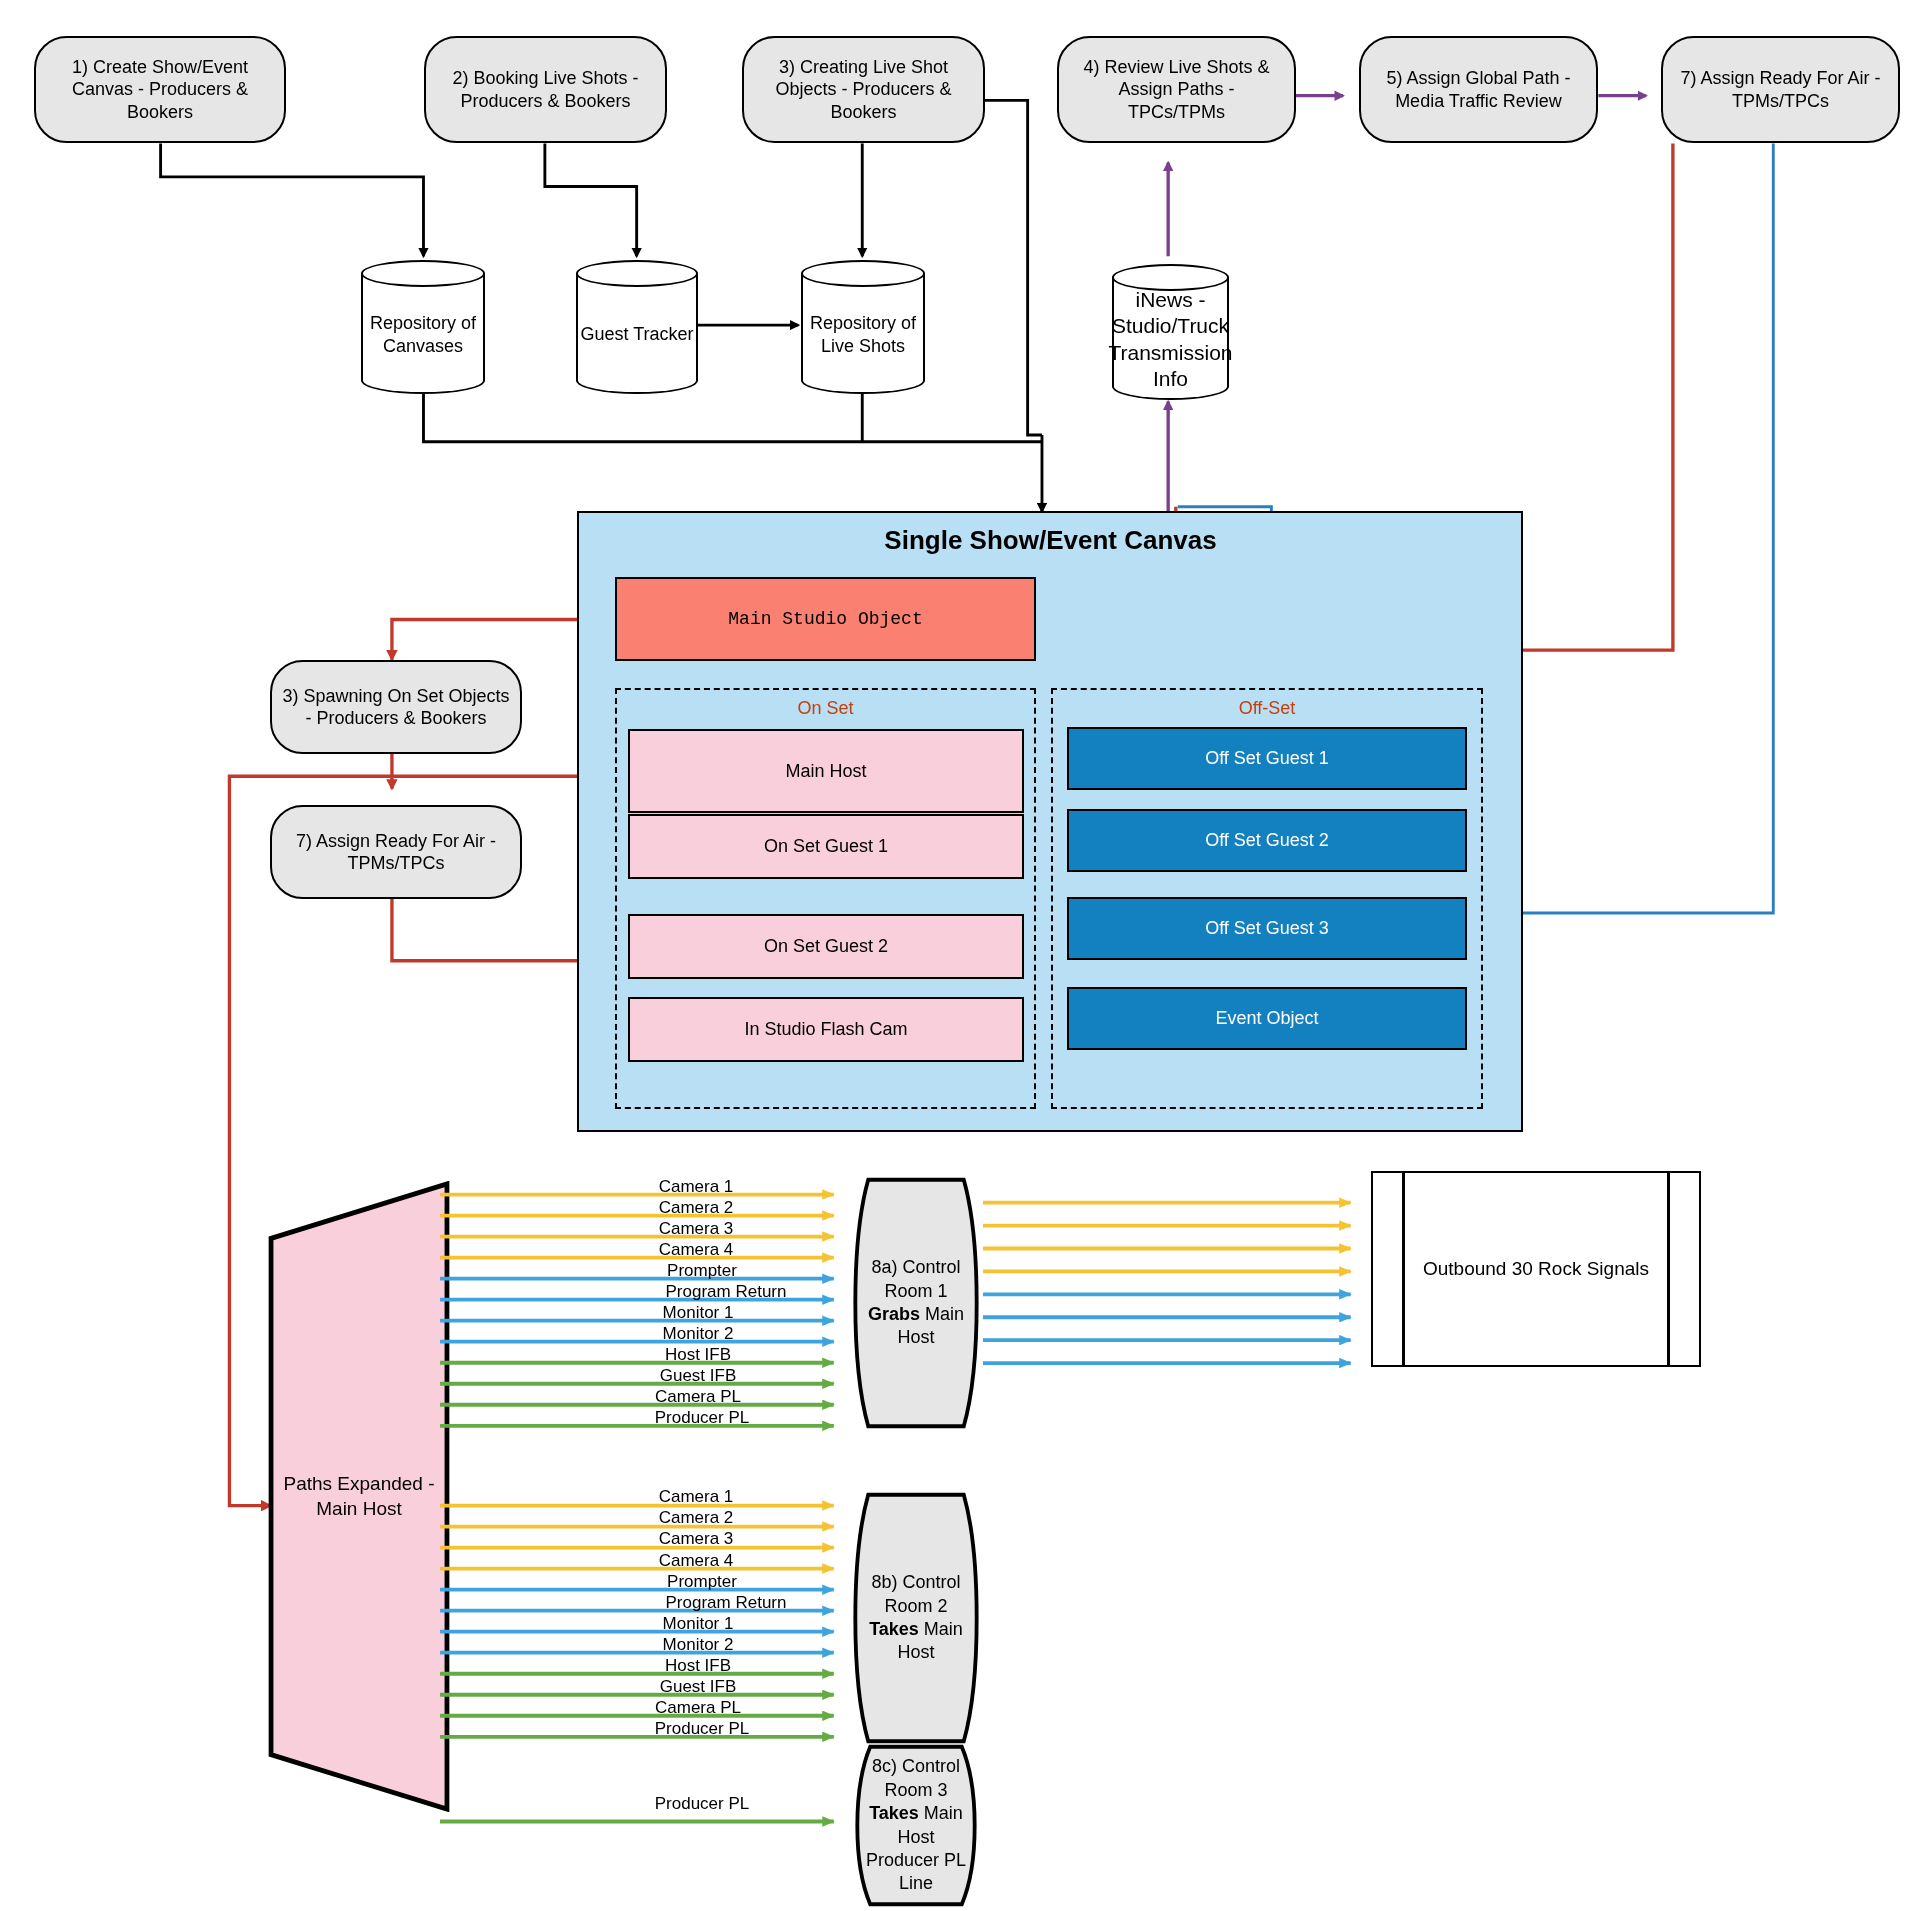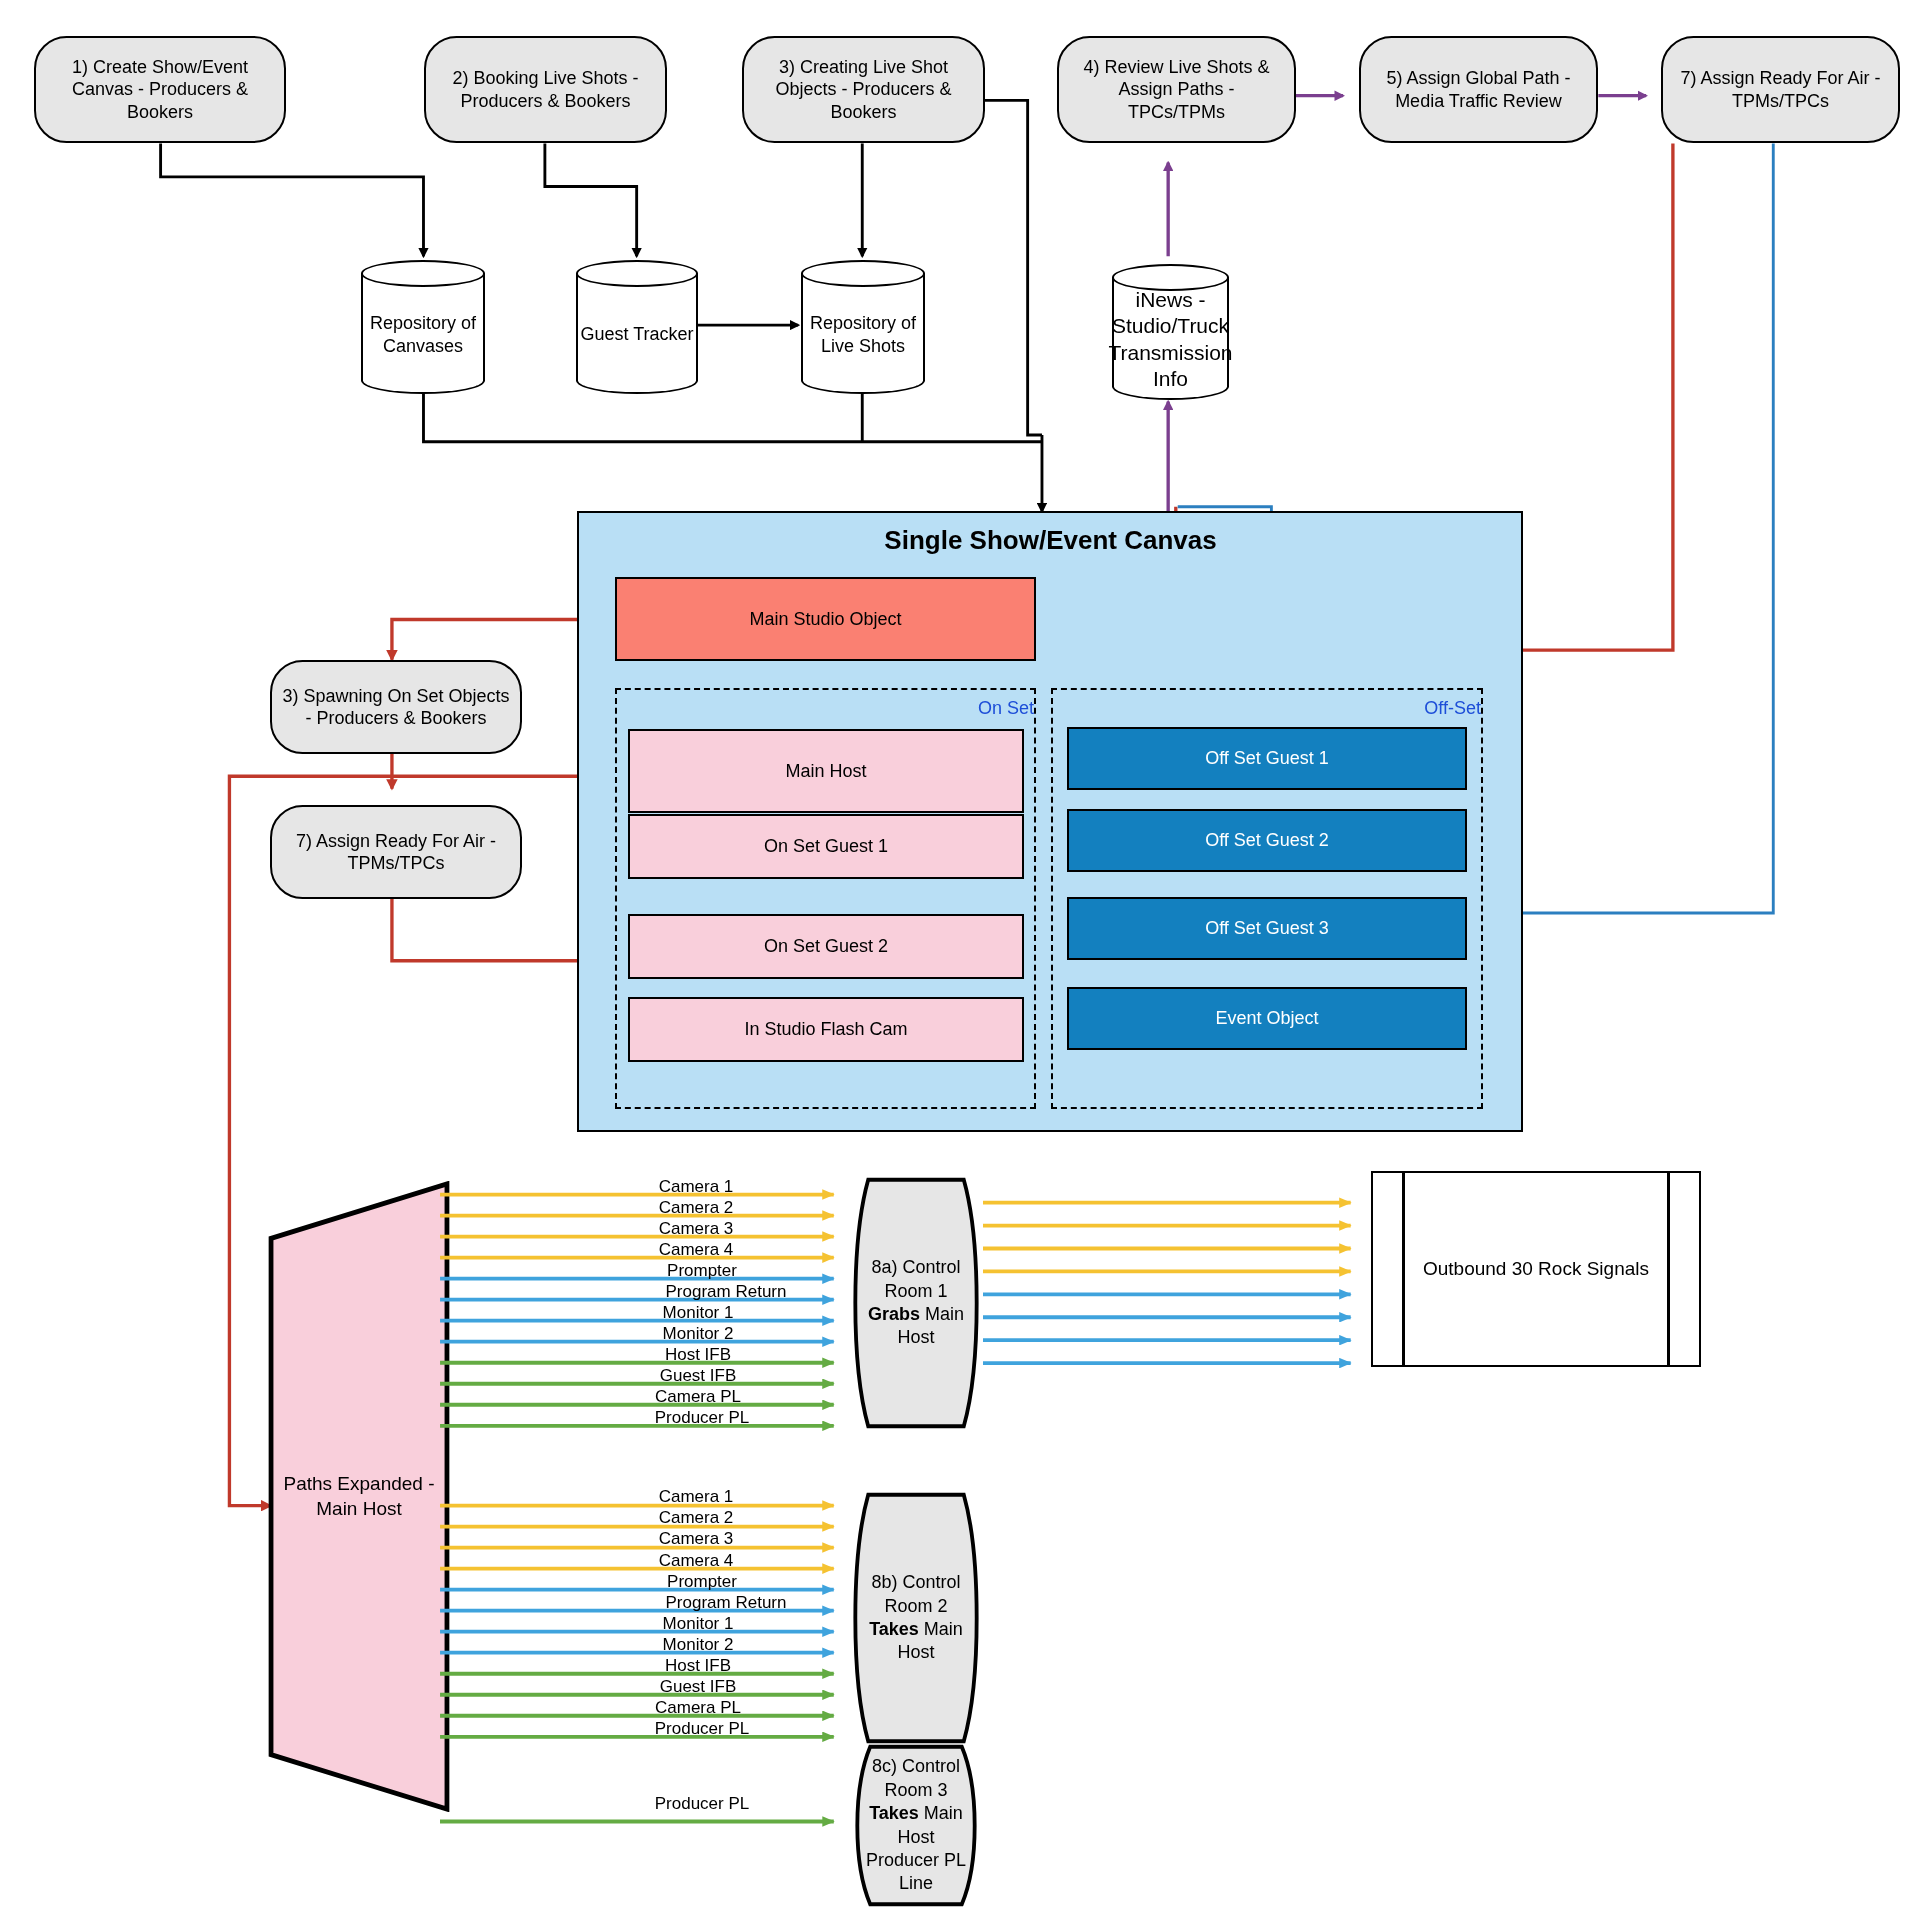--- a/index.html
+++ b/index.html
@@ -28,21 +28,21 @@
 
   
   .canvas-panel{position:absolute;background:#b9dff5;border:2.9px solid #000;box-sizing:border-box;}
   .canvas-title{position:absolute;left:1px;right:0;top:11.5px;text-align:center;
         font-size:26px;font-weight:bold;color:#000;}
 
   .studio-obj{position:absolute;background:#fa8072;border:2.9px solid #000;box-sizing:border-box;
         display:flex;align-items:center;justify-content:center;font-size:18px;color:#000;}
 
   .group-box{position:absolute;border:2.9px dashed #000;box-sizing:border-box;background:transparent;}
-  .group-label{position:absolute;left:0;right:0;top:7.6px;text-align:right;font-size:18px;color:#1d4ed8;}
+  .group-label{position:absolute;left:0;right:0;top:7.6px;text-align:center;font-size:18px;color:#c2410c;}
 
   .item{position:absolute;border:2.9px solid #000;box-sizing:border-box;display:flex;
         align-items:center;justify-content:center;font-size:18px;}
   .item.pink{background:#f9cfdb;color:#000;}
   .item.blue{background:#1380bf;color:#ffffff;}
 
   
   .trap{position:absolute;}
   .trap-label{position:absolute;left:0;right:0;top:0;bottom:0;display:flex;align-items:center;
         justify-content:center;text-align:center;font-size:19px;color:#000;line-height:1.3;}
@@ -178,21 +178,21 @@
 
   <div class="node cyl" style="left:1112px;top:264px;width:117px;height:136px;font-size:21px;">
     <div class="cyl-body"></div>
     <div class="cyl-top"></div>
     <div class="cyl-label">iNews - Studio/Truck Transmission Info</div>
   </div>
 
   <div class="canvas-panel" style="left:577px;top:511px;width:946px;height:621px;">
     <div class="canvas-title">Single Show/Event Canvas</div>
 
-    <div class="studio-obj" style="left:36px;top:64px;width:421px;height:84px;">Main Studio Object</div>
+    <div class="studio-obj" style="left:36px;top:64px;width:421px;height:84px;font-family:Liberation Mono, monospace;">Main Studio Object</div>
 
     <div class="group-box" style="left:36px;top:175px;width:421px;height:421px;">
       <div class="group-label">On Set</div>
     </div>
     <div class="item pink" style="left:49px;top:216px;width:396px;height:84px;">Main Host</div>
     <div class="item pink" style="left:49px;top:301px;width:396px;height:65px;">On Set Guest 1</div>
     <div class="item pink" style="left:49px;top:401px;width:396px;height:65px;">On Set Guest 2</div>
     <div class="item pink" style="left:49px;top:484px;width:396px;height:65px;">In Studio Flash Cam</div>
 
     <div class="group-box" style="left:472px;top:175px;width:432px;height:421px;">

